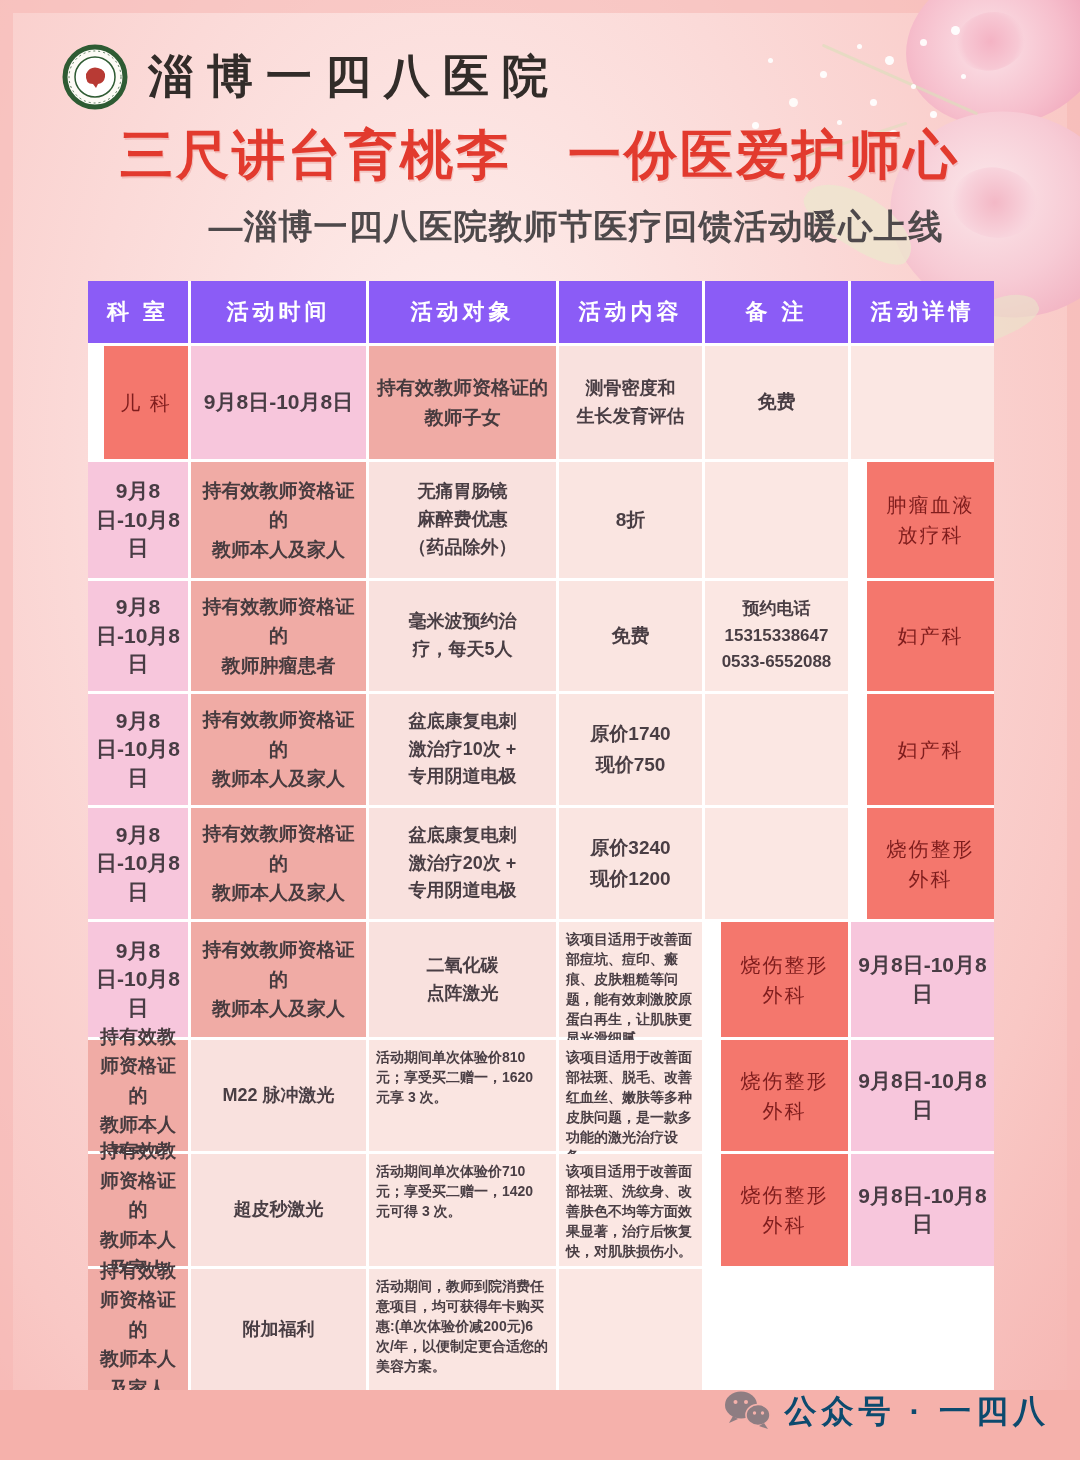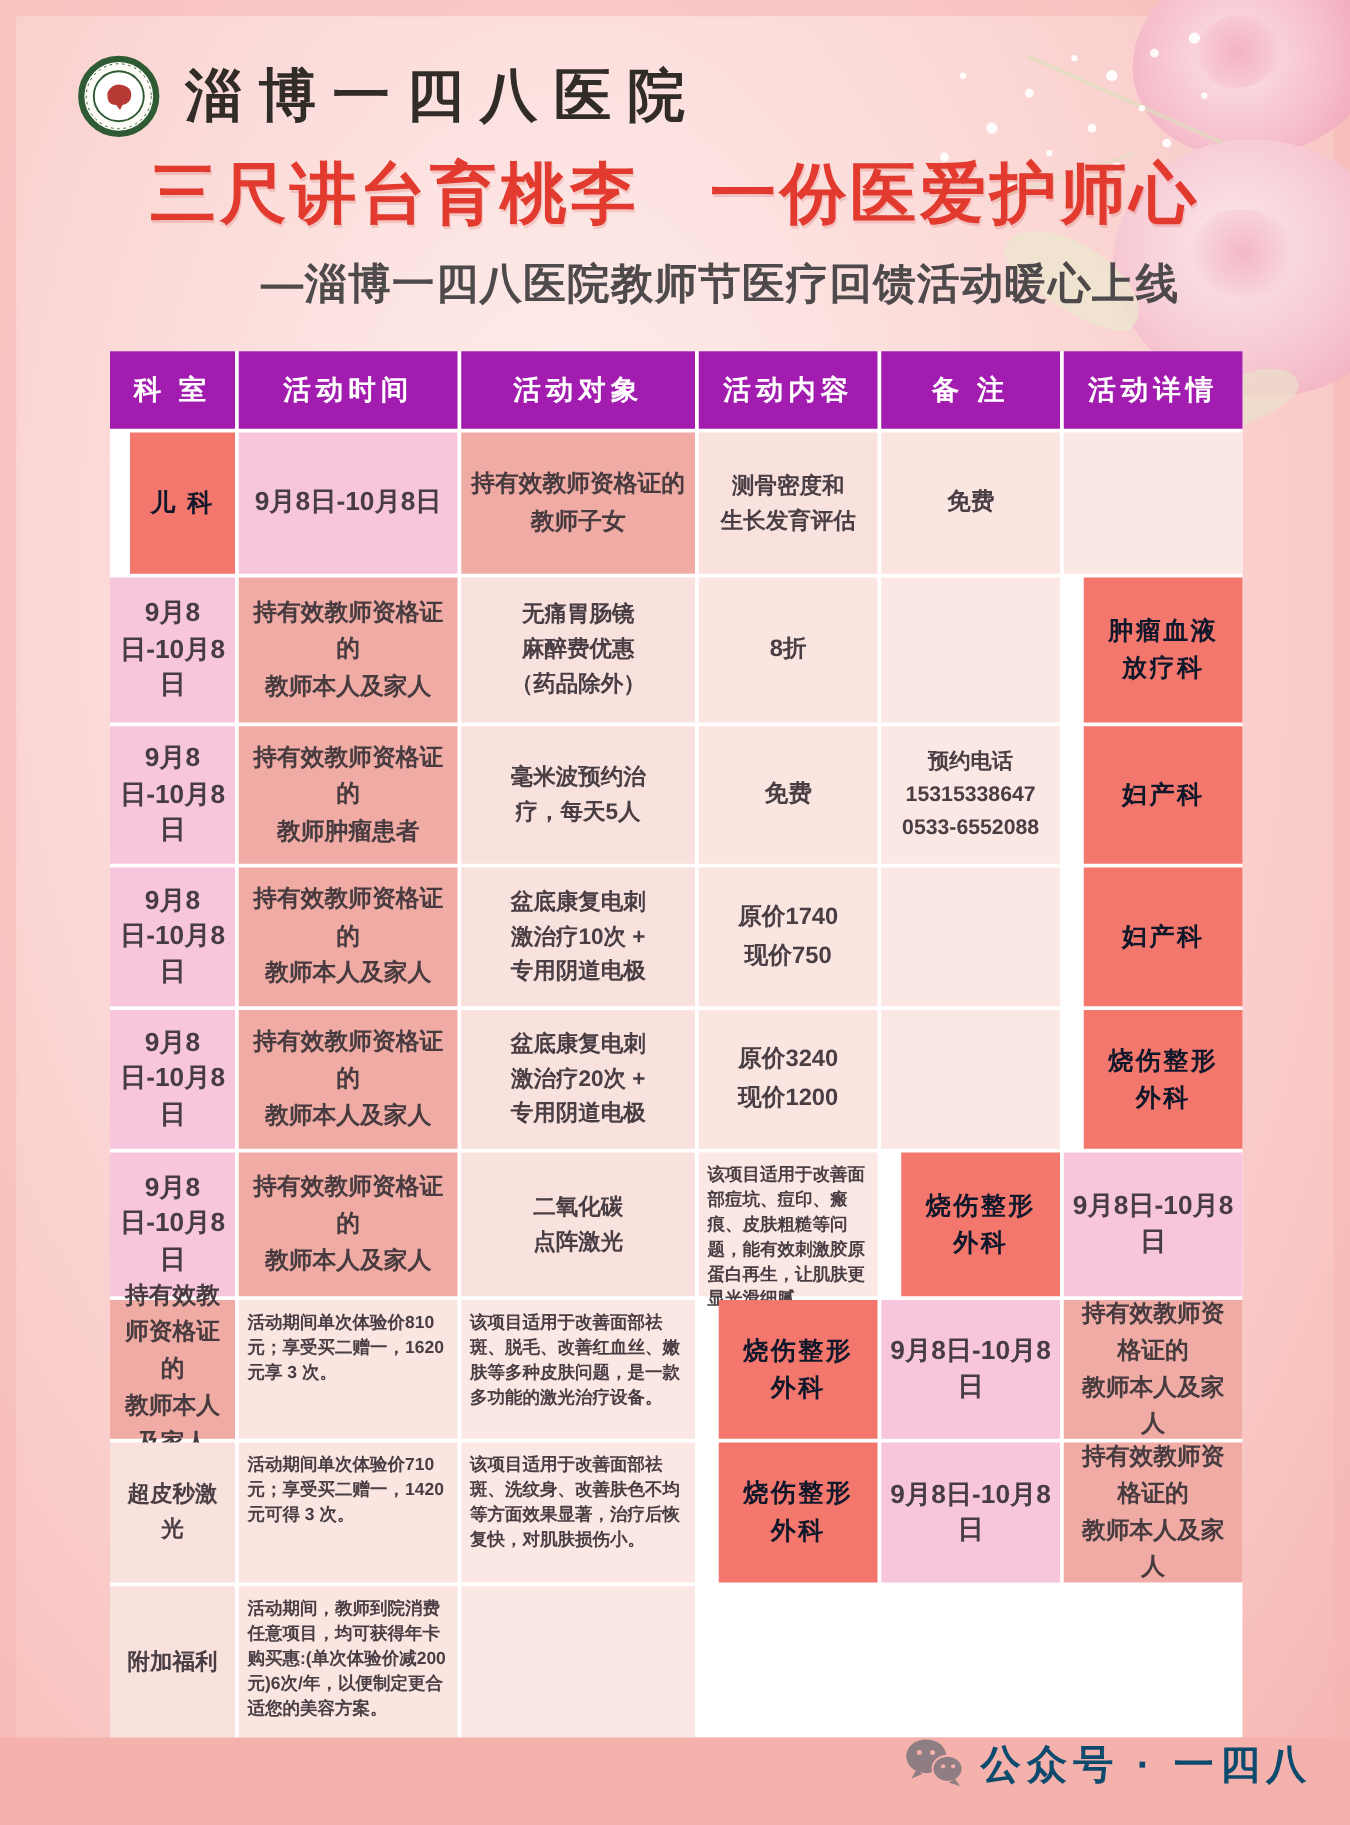--- a/index.html
+++ b/index.html
@@ -44,22 +44,22 @@
     letter-spacing:3px;white-space:pre;text-shadow:1px 2px 0 rgba(190,30,20,0.15);}
   .subtitle{position:absolute;left:0;width:100%;top:204px;text-align:center;transform:translateX(36px);
     font-size:34px;font-weight:700;color:#4E494B;letter-spacing:1px;white-space:nowrap;}
   
   .tbl{position:absolute;left:88px;top:281px;width:906px;display:grid;
     grid-template-columns:100px 175px 187px 143px 143px 143px;
     grid-template-rows:62px 113px 116px 110px 111px 111px 115px 111px 112px 121px;
     gap:3px;background:#FFFFFF;}
   .cell{display:flex;align-items:center;justify-content:center;text-align:center;
     padding:4px 7px;white-space:pre-line;color:#493E44;line-height:1.35;box-sizing:border-box;}
-  .h{background:#a21caf;color:#FFFFFF;font-size:22px;font-weight:700;letter-spacing:4px;}
-  .c1{background:#F4776D;color:#0f172a;font-size:20px;font-weight:700;letter-spacing:2px;line-height:1.5;margin-left:16px;}
+  .h{background:#8b5cf6;color:#FFFFFF;font-size:22px;font-weight:700;letter-spacing:4px;}
+  .c1{background:#F4776D;color:#7f1d1d;font-size:20px;font-weight:400;letter-spacing:2px;line-height:1.5;margin-left:16px;}
   .c2{background:#F7C6DC;font-size:21px;font-weight:700;color:#483C44;}
   .c3{background:#F0ABA5;font-size:19px;font-weight:700;color:#473B3F;line-height:1.55;}
   .c4{background:#F9E1DE;font-size:18px;font-weight:700;line-height:1.55;}
   .c5{background:#FAE5E1;font-size:19px;font-weight:700;line-height:1.6;}
   .c6{background:#FBE7E3;font-size:17px;font-weight:700;line-height:1.55;}
   .sm{font-size:14px;font-weight:600;text-align:left;align-items:flex-start;justify-content:flex-start;
     padding:8px 7px;line-height:1.42;letter-spacing:0;}
   
   .footer{position:absolute;left:0;right:0;bottom:0;height:70px;background:#F5B1AB;
     display:flex;align-items:flex-start;justify-content:flex-end;gap:14px;padding-right:30px;
@@ -159,20 +159,21 @@
 教师本人及家人</div>
     <div class="cell c4">二氧化碳
 点阵激光</div>
     <div class="cell c6 sm">该项目适用于改善面部痘坑、痘印、瘢痕、皮肤粗糙等问题，能有效刺激胶原蛋白再生，让肌肤更显光滑细腻。</div>
 
     <div class="cell c1">烧伤整形
 外科</div>
     <div class="cell c2">9月8日-10月8日</div>
     <div class="cell c3">持有效教师资格证的
 教师本人及家人</div>
+    <div class="cell c4">M22 脉冲激光</div>
     <div class="cell c5 sm">活动期间单次体验价810 元；享受买二赠一，1620 元享 3 次。</div>
     <div class="cell c6 sm">该项目适用于改善面部祛斑、脱毛、改善红血丝、嫩肤等多种皮肤问题，是一款多功能的激光治疗设备。</div>
 
     <div class="cell c1">烧伤整形
 外科</div>
     <div class="cell c2">9月8日-10月8日</div>
     <div class="cell c3">持有效教师资格证的
 教师本人及家人</div>
     <div class="cell c4">超皮秒激光</div>
     <div class="cell c5 sm">活动期间单次体验价710 元；享受买二赠一，1420 元可得 3 次。</div>

